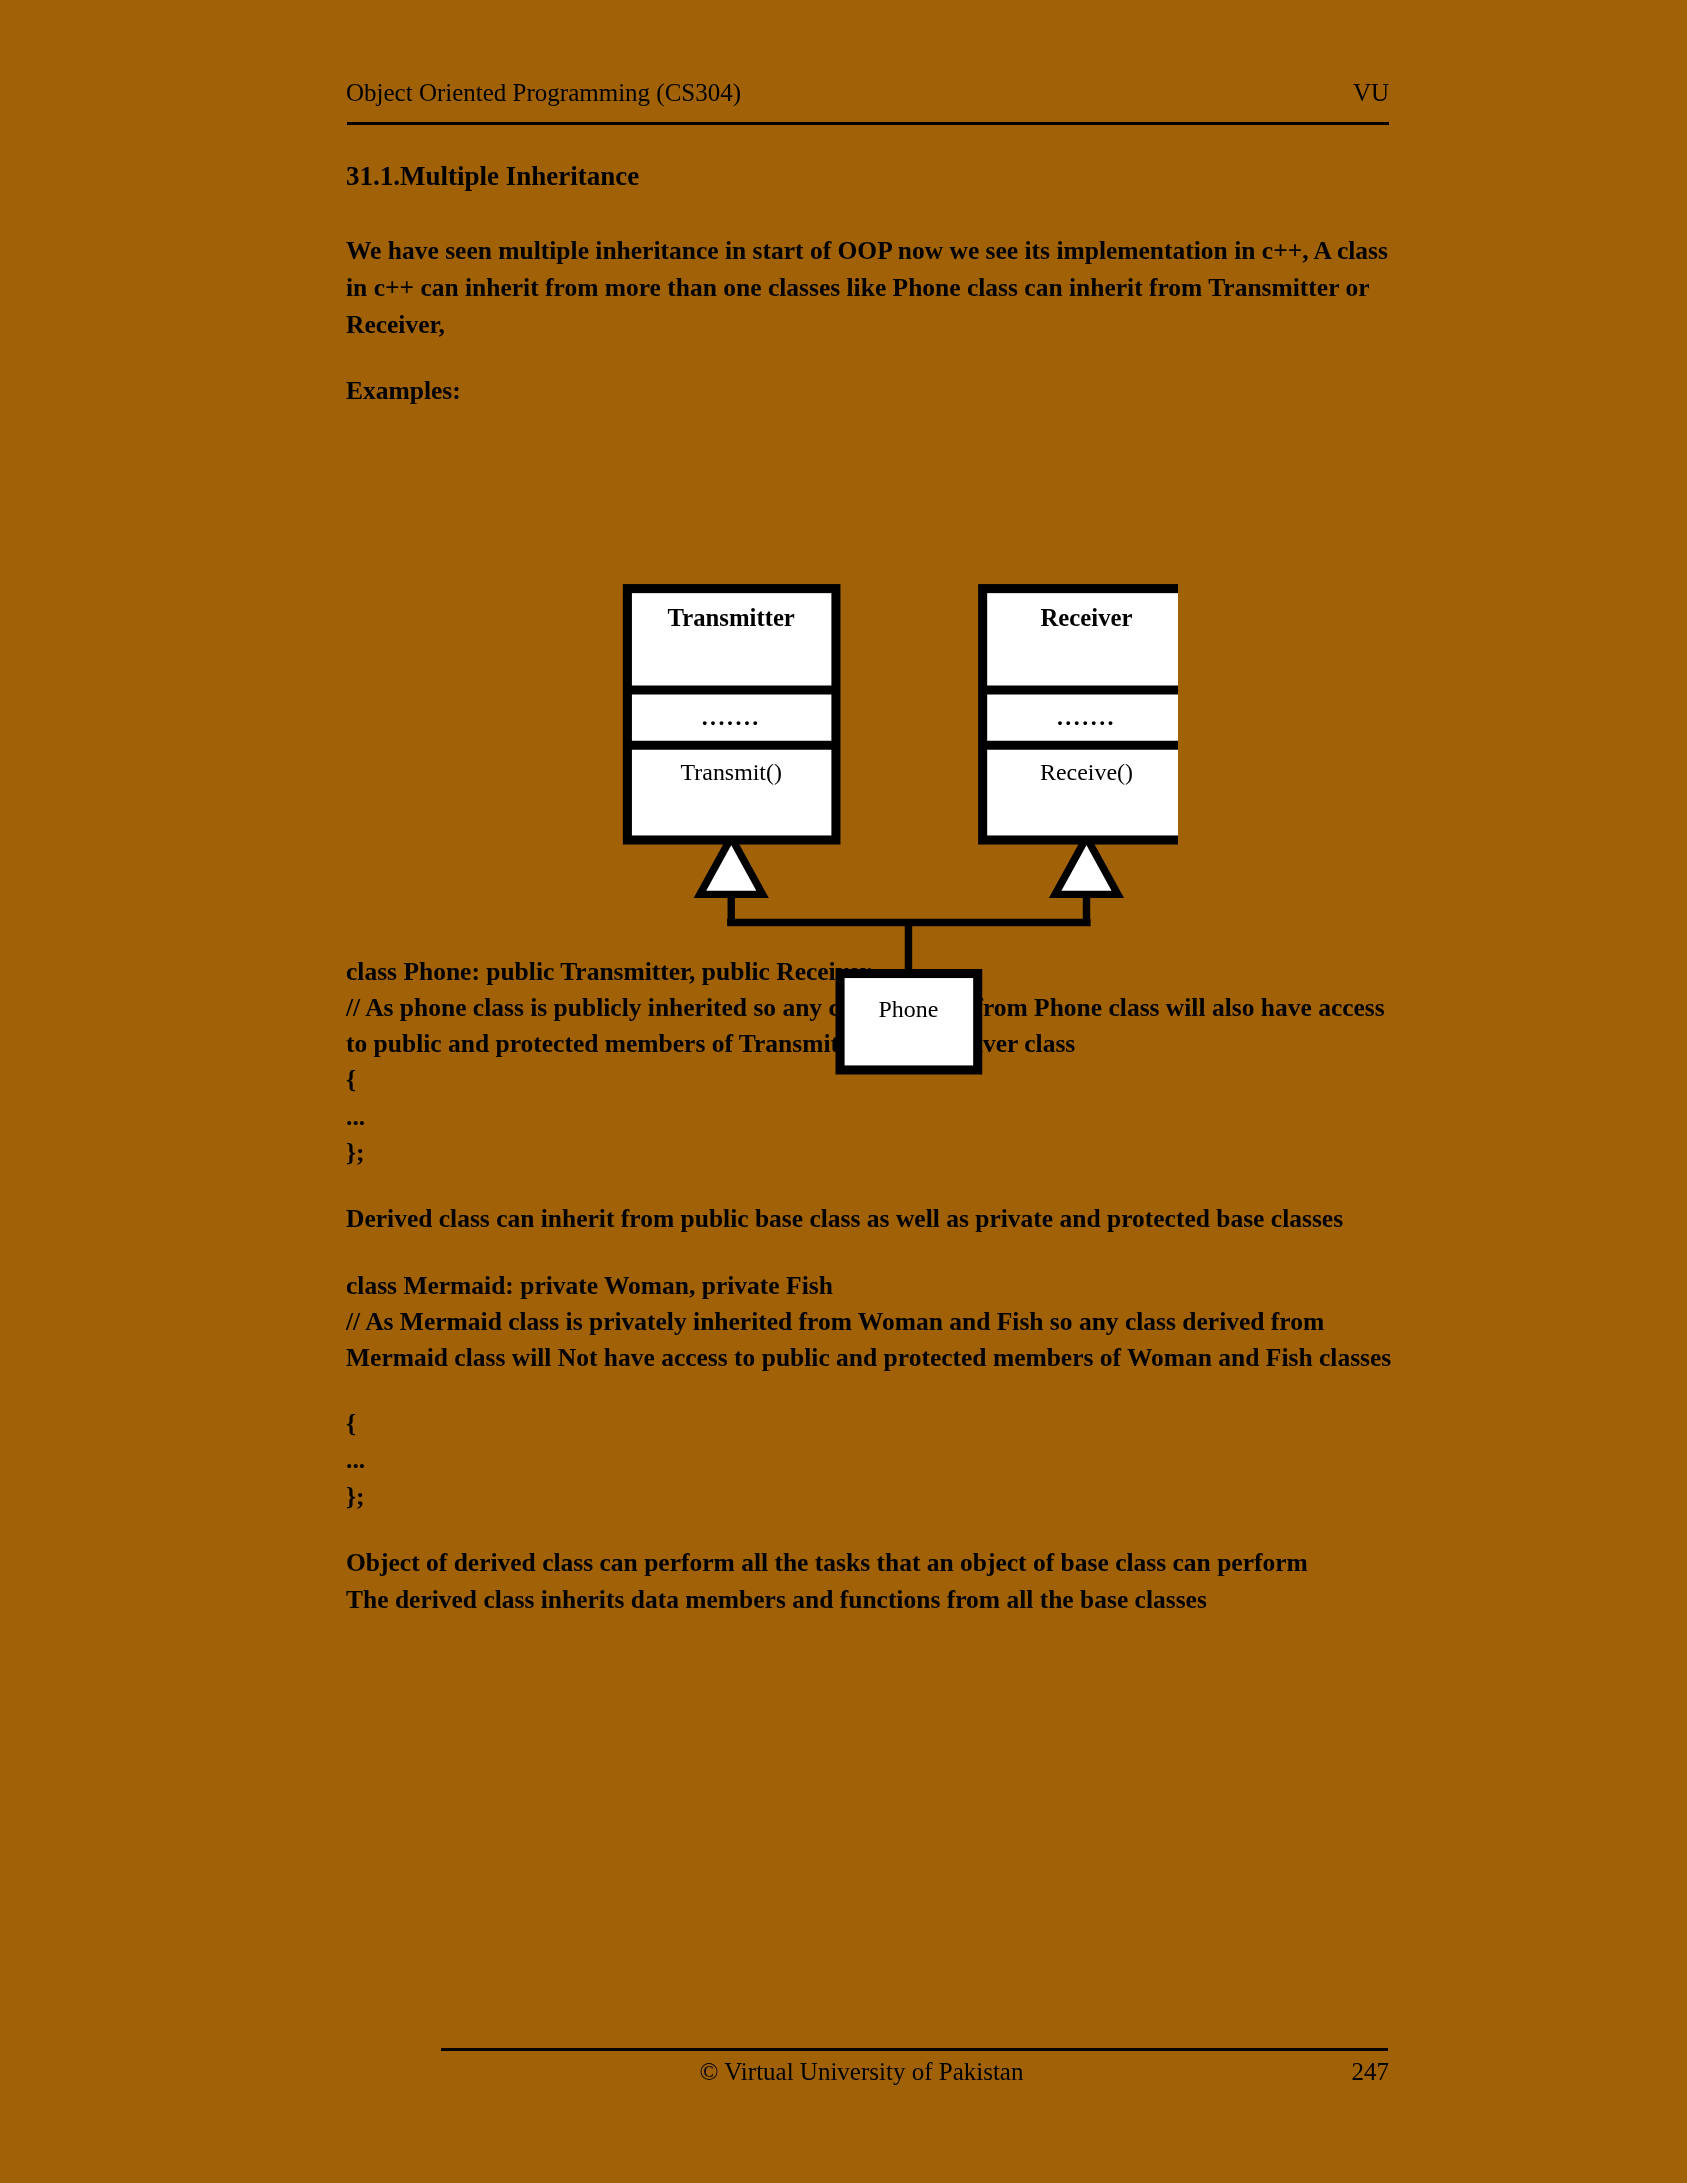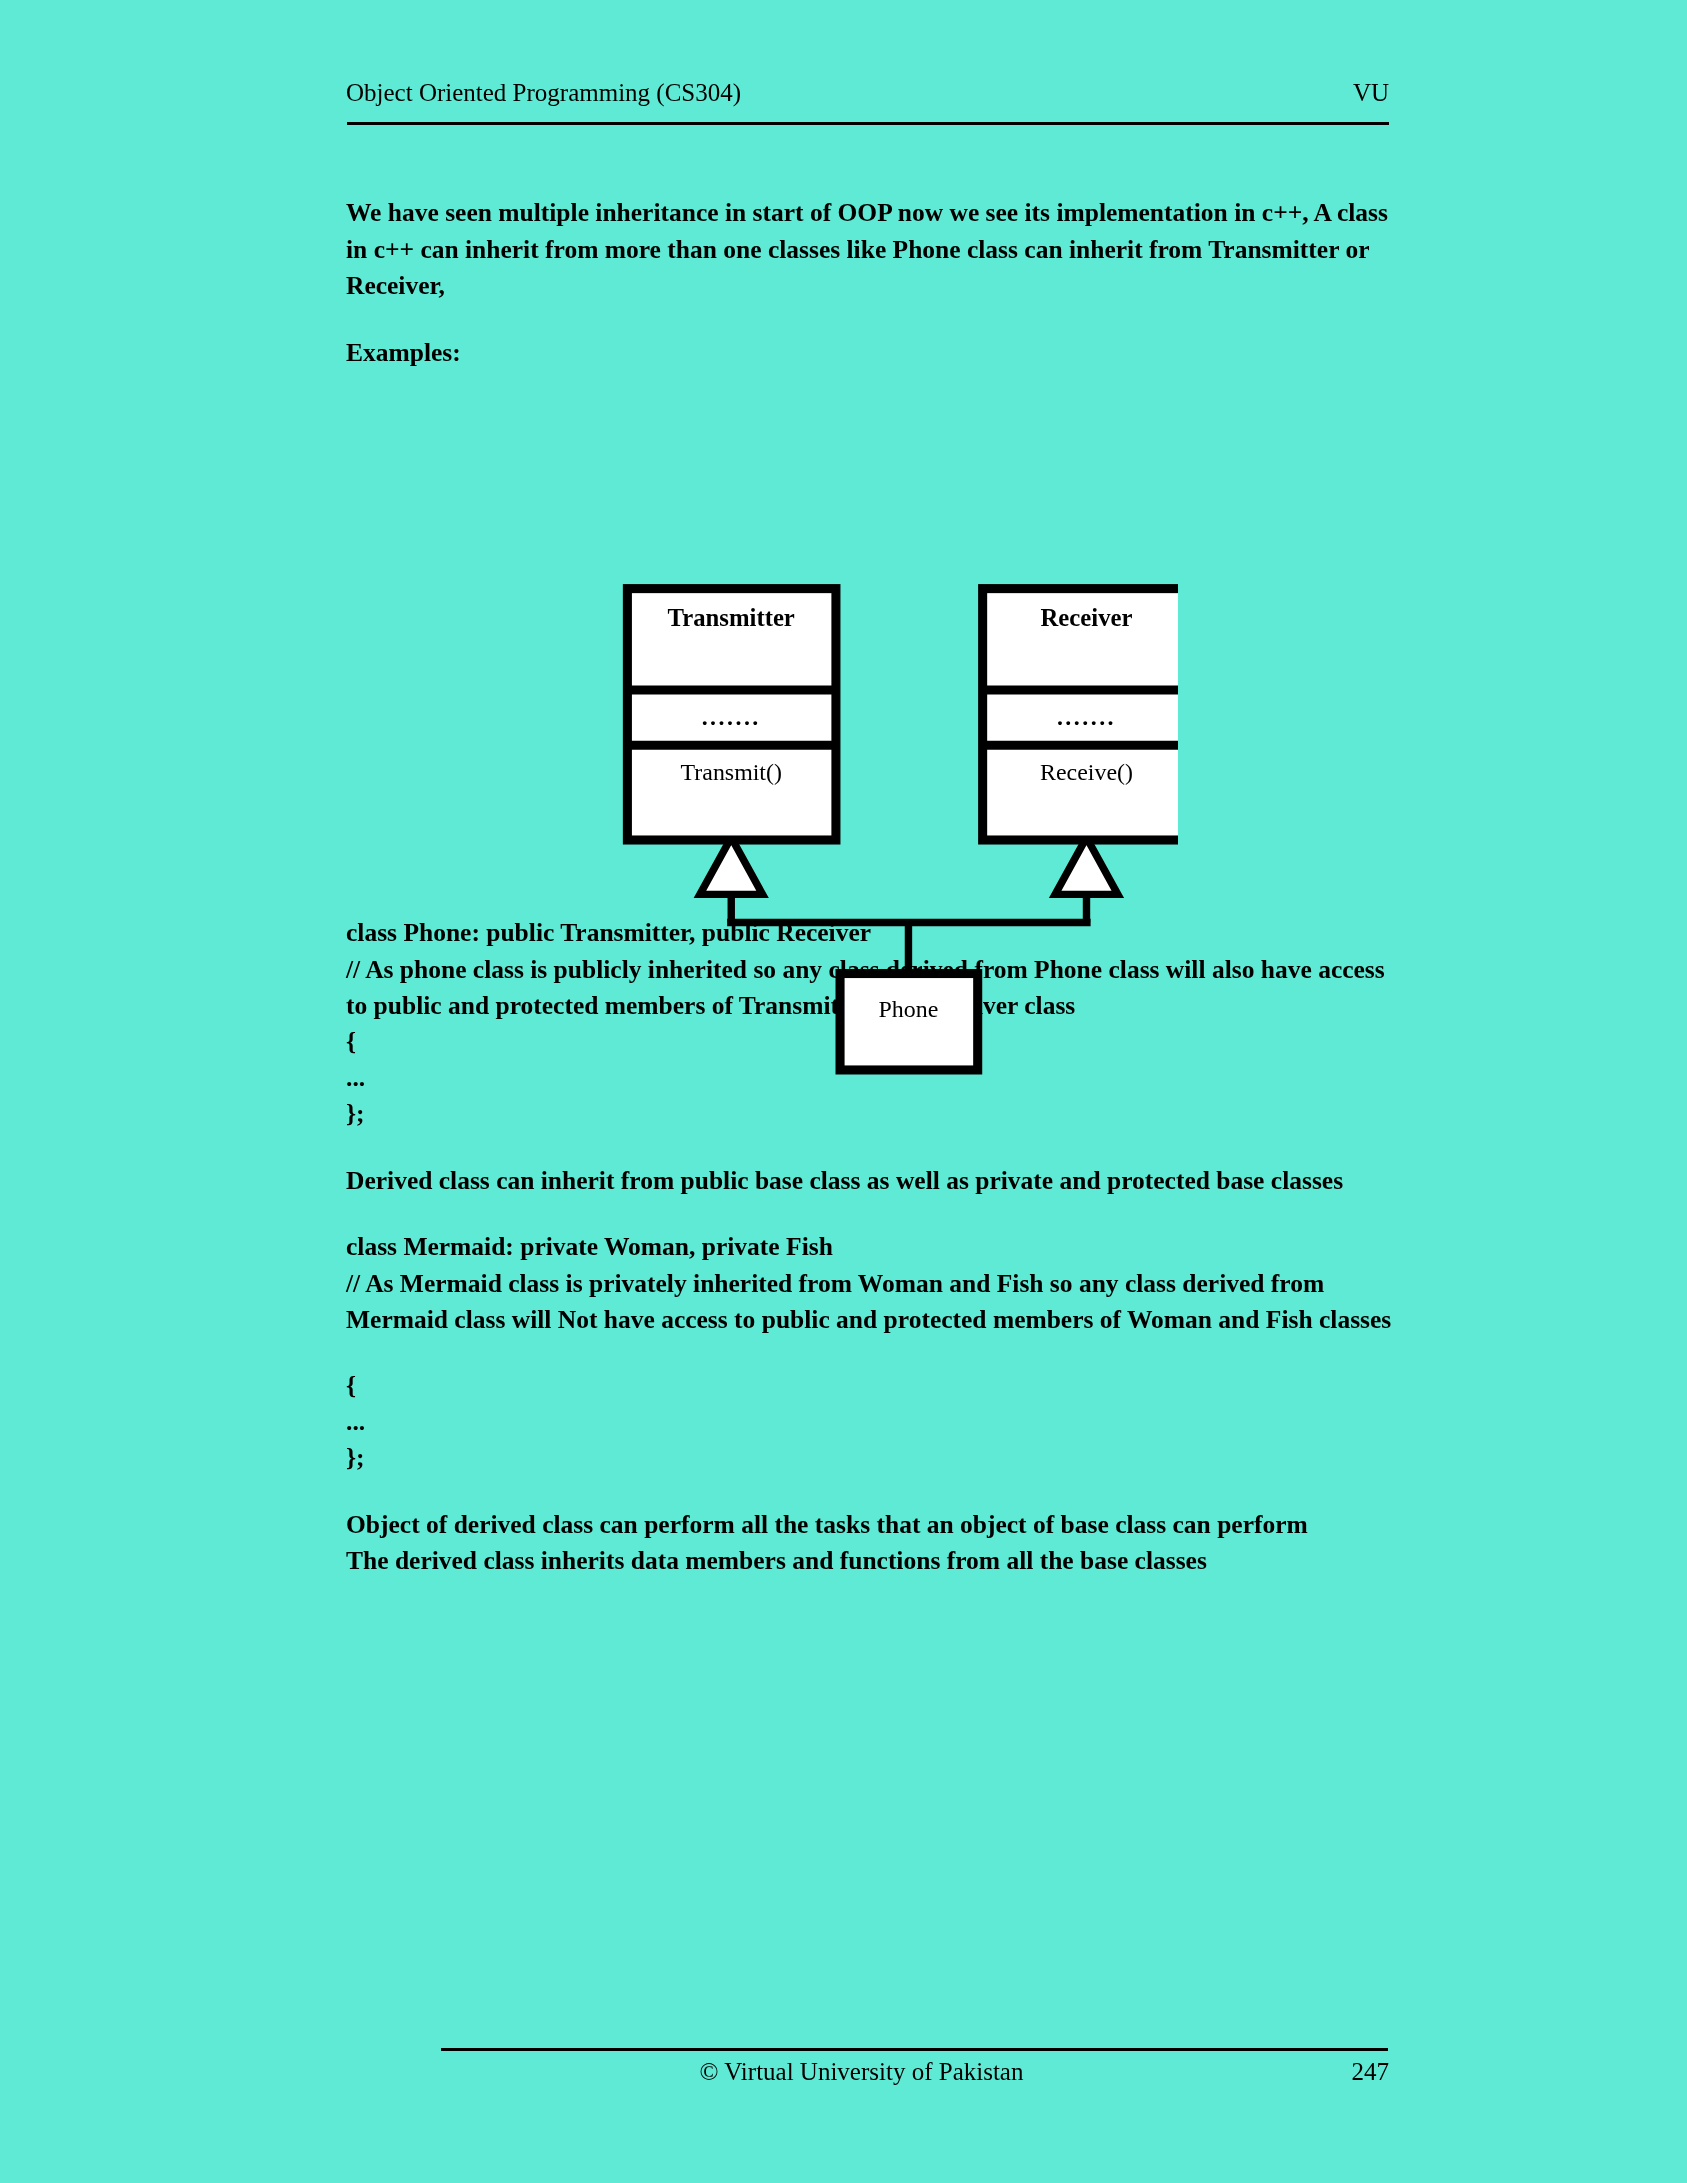--- a/index.html
+++ b/index.html
@@ -9,21 +9,21 @@
   }
   body {
     font-family: "Liberation Serif", "DejaVu Serif", serif;
     color: #000000;
   }
 
   .page {
     position: relative;
     width: 1687px;
     height: 2183px;
-    background: #5eead4;
+    background: #a16207;
     overflow: hidden;
     box-sizing: border-box;
   }
 
   
   .header {
     position: absolute;
     left: 346px;
     top: 79px;
     width: 1043px;
@@ -156,20 +156,21 @@
 <div class="page">
 
   <div class="header">
     <span>Object Oriented Programming (CS304)</span>
     <span>VU</span>
   </div>
   <div class="header-rule"></div>
 
   <div class="content">
 
+    <div class="section-title">31.1.Multiple Inheritance</div>
 
     <div class="gap-lg"></div>
 
     <p class="para">We have seen multiple inheritance in start of OOP now we see its implementation in c++, A class in c++ can inherit from more than one classes like Phone class can inherit from Transmitter or Receiver,</p>
 
     <div class="gap-md"></div>
 
     <p class="bold-lead">Examples:</p>
 
     <div style="height:544px"></div>

